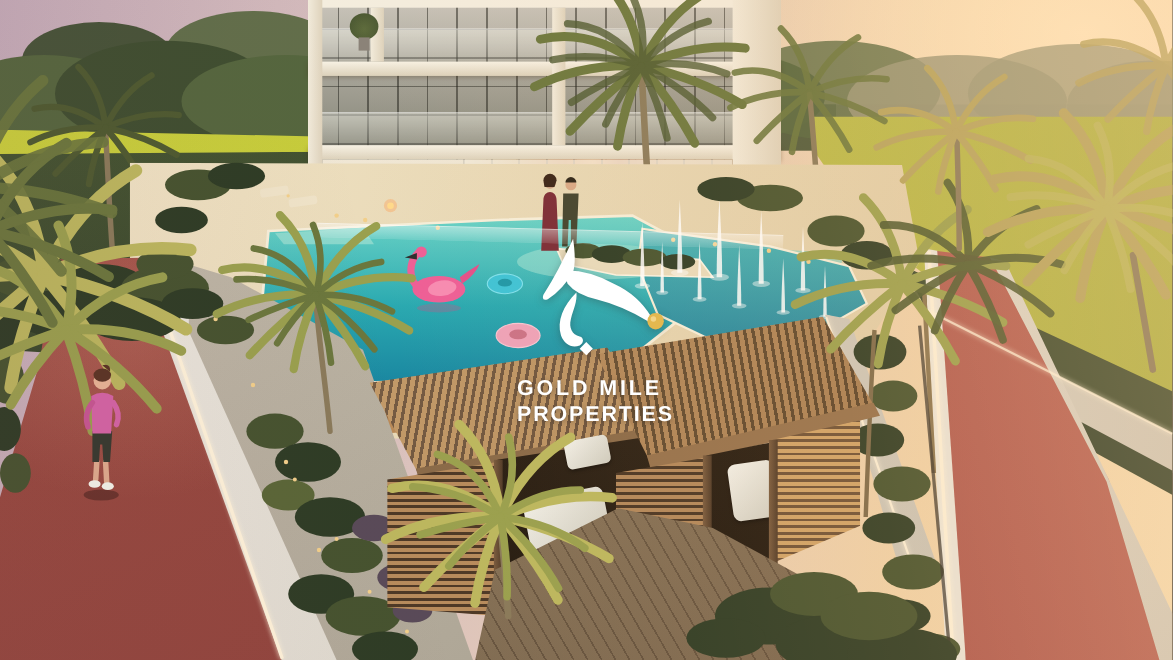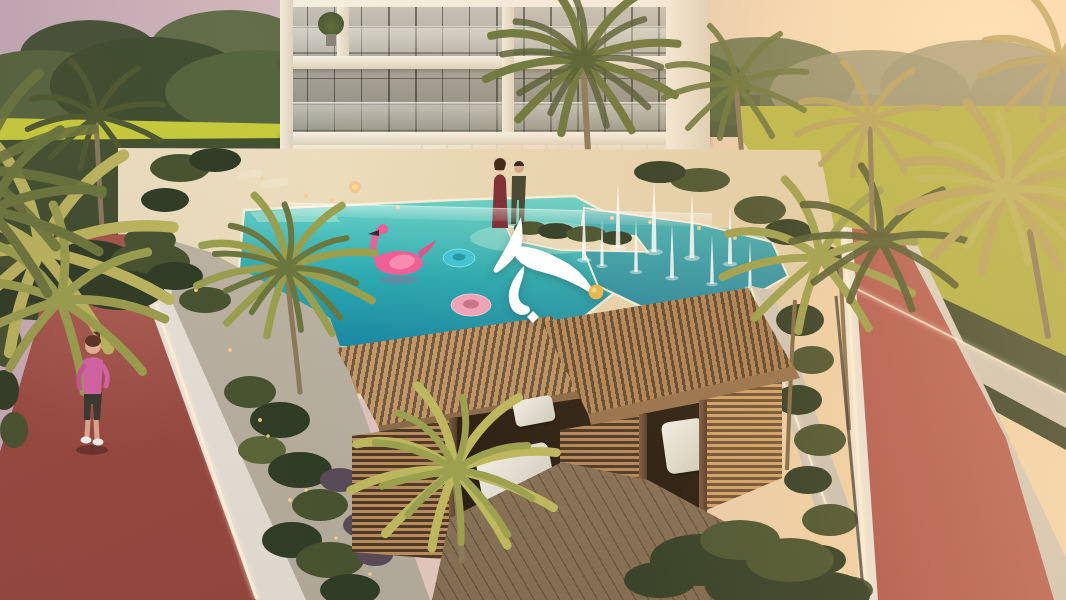--- a/index.html
+++ b/index.html
@@ -446,14 +446,16 @@
   <svg class="wm-mark" viewBox="460 200 220 150">
     <g fill="#ffffff">
       <path d="M521,217 Q508,246 494,268 Q492,274 498,272 Q512,263 521,247 Q524,238 521,217 Z"></path>
       <path d="M516,246 Q536,246 558,258 Q580,268 592,288 Q595,294 589,292 Q566,278 542,272 Q524,268 516,258 Q513,251 516,246 Z"></path>
       <path d="M524,266 C512,278 506,292 510,305 C513,313 520,317 527,314 C531,312 531,307 527,306 C520,304 517,298 519,290 C521,282 525,274 524,266 Z"></path>
       <path d="M533,311 L539,317 L533,323 L527,317 Z"></path>
     </g>
     <circle cx="596" cy="292" r="7.5" fill="#e4b84f"></circle>
     <circle cx="594" cy="290" r="2.5" fill="#f3d488"></circle>
   </svg>
+  <div class="wm-text wm-line1">GOLD MILE</div>
+  <div class="wm-text wm-line2">PROPERTIES</div>
 
 </div>
 
 </body></html>

